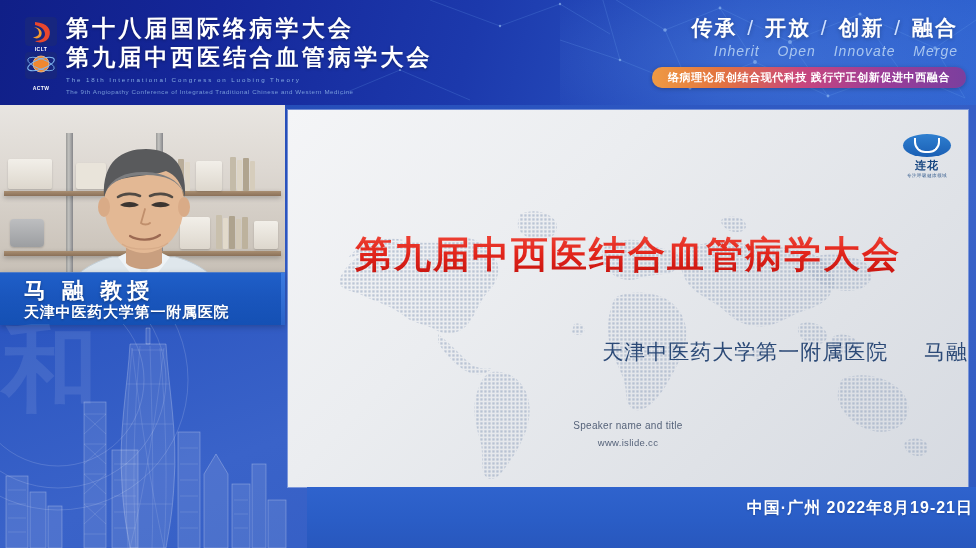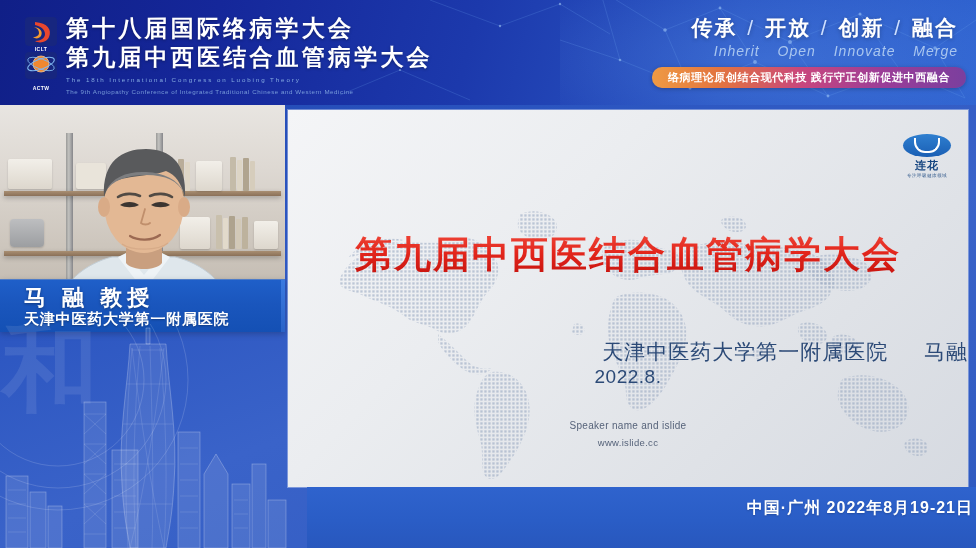--- a/index.html
+++ b/index.html
@@ -168,21 +168,21 @@
   .boxobj {
     position: absolute;
     border-radius: 2px;
     background: linear-gradient(180deg, #f2efe9, #ddd7cd);
     box-shadow: 0 1px 2px rgba(0,0,0,0.18);
   }
   .speaker-figure { position: absolute; left: 0; top: 0; width: 285px; height: 218px; }
 
   #name-bar {
     position: absolute;
-    left: 0; top: 279px;
+    left: 0; top: 272px;
     width: 285px; height: 52px;
     background: linear-gradient(180deg, #1f5fc9 0%, #1a56bd 45%, #1450b4 100%);
     border-top: 1px solid rgba(255,255,255,0.25);
     box-shadow: 0 2px 6px rgba(0,0,0,0.22);
   }
   #name-bar::after {
     content: "";
     position: absolute;
     right: 0; top: 0; bottom: 0;
     width: 4px;
@@ -588,23 +588,22 @@
       <div class="logo-tag">专注呼吸健康领域</div>
     </div>
 
     <div class="slide-title">第九届中西医结合血管病学大会</div>
 
     <div class="slide-sub1">
       <span>天津中医药大学第一附属医院</span>
       <span class="gap"></span>
       <span>马融</span>
     </div>
-    <div class="slide-sub2">2022.8.</div>
-
-    <div class="slide-note1">Speaker name and islide</div>
+
+    <div class="slide-note1">Speaker name and title</div>
     <div class="slide-note2">www.islide.cc</div>
   </div>
 
   <div id="bottom-bar">
     <div class="bottom-text">中国·广州  2022年8月19-21日</div>
   </div>
 
 </div>
 
 </body></html>

